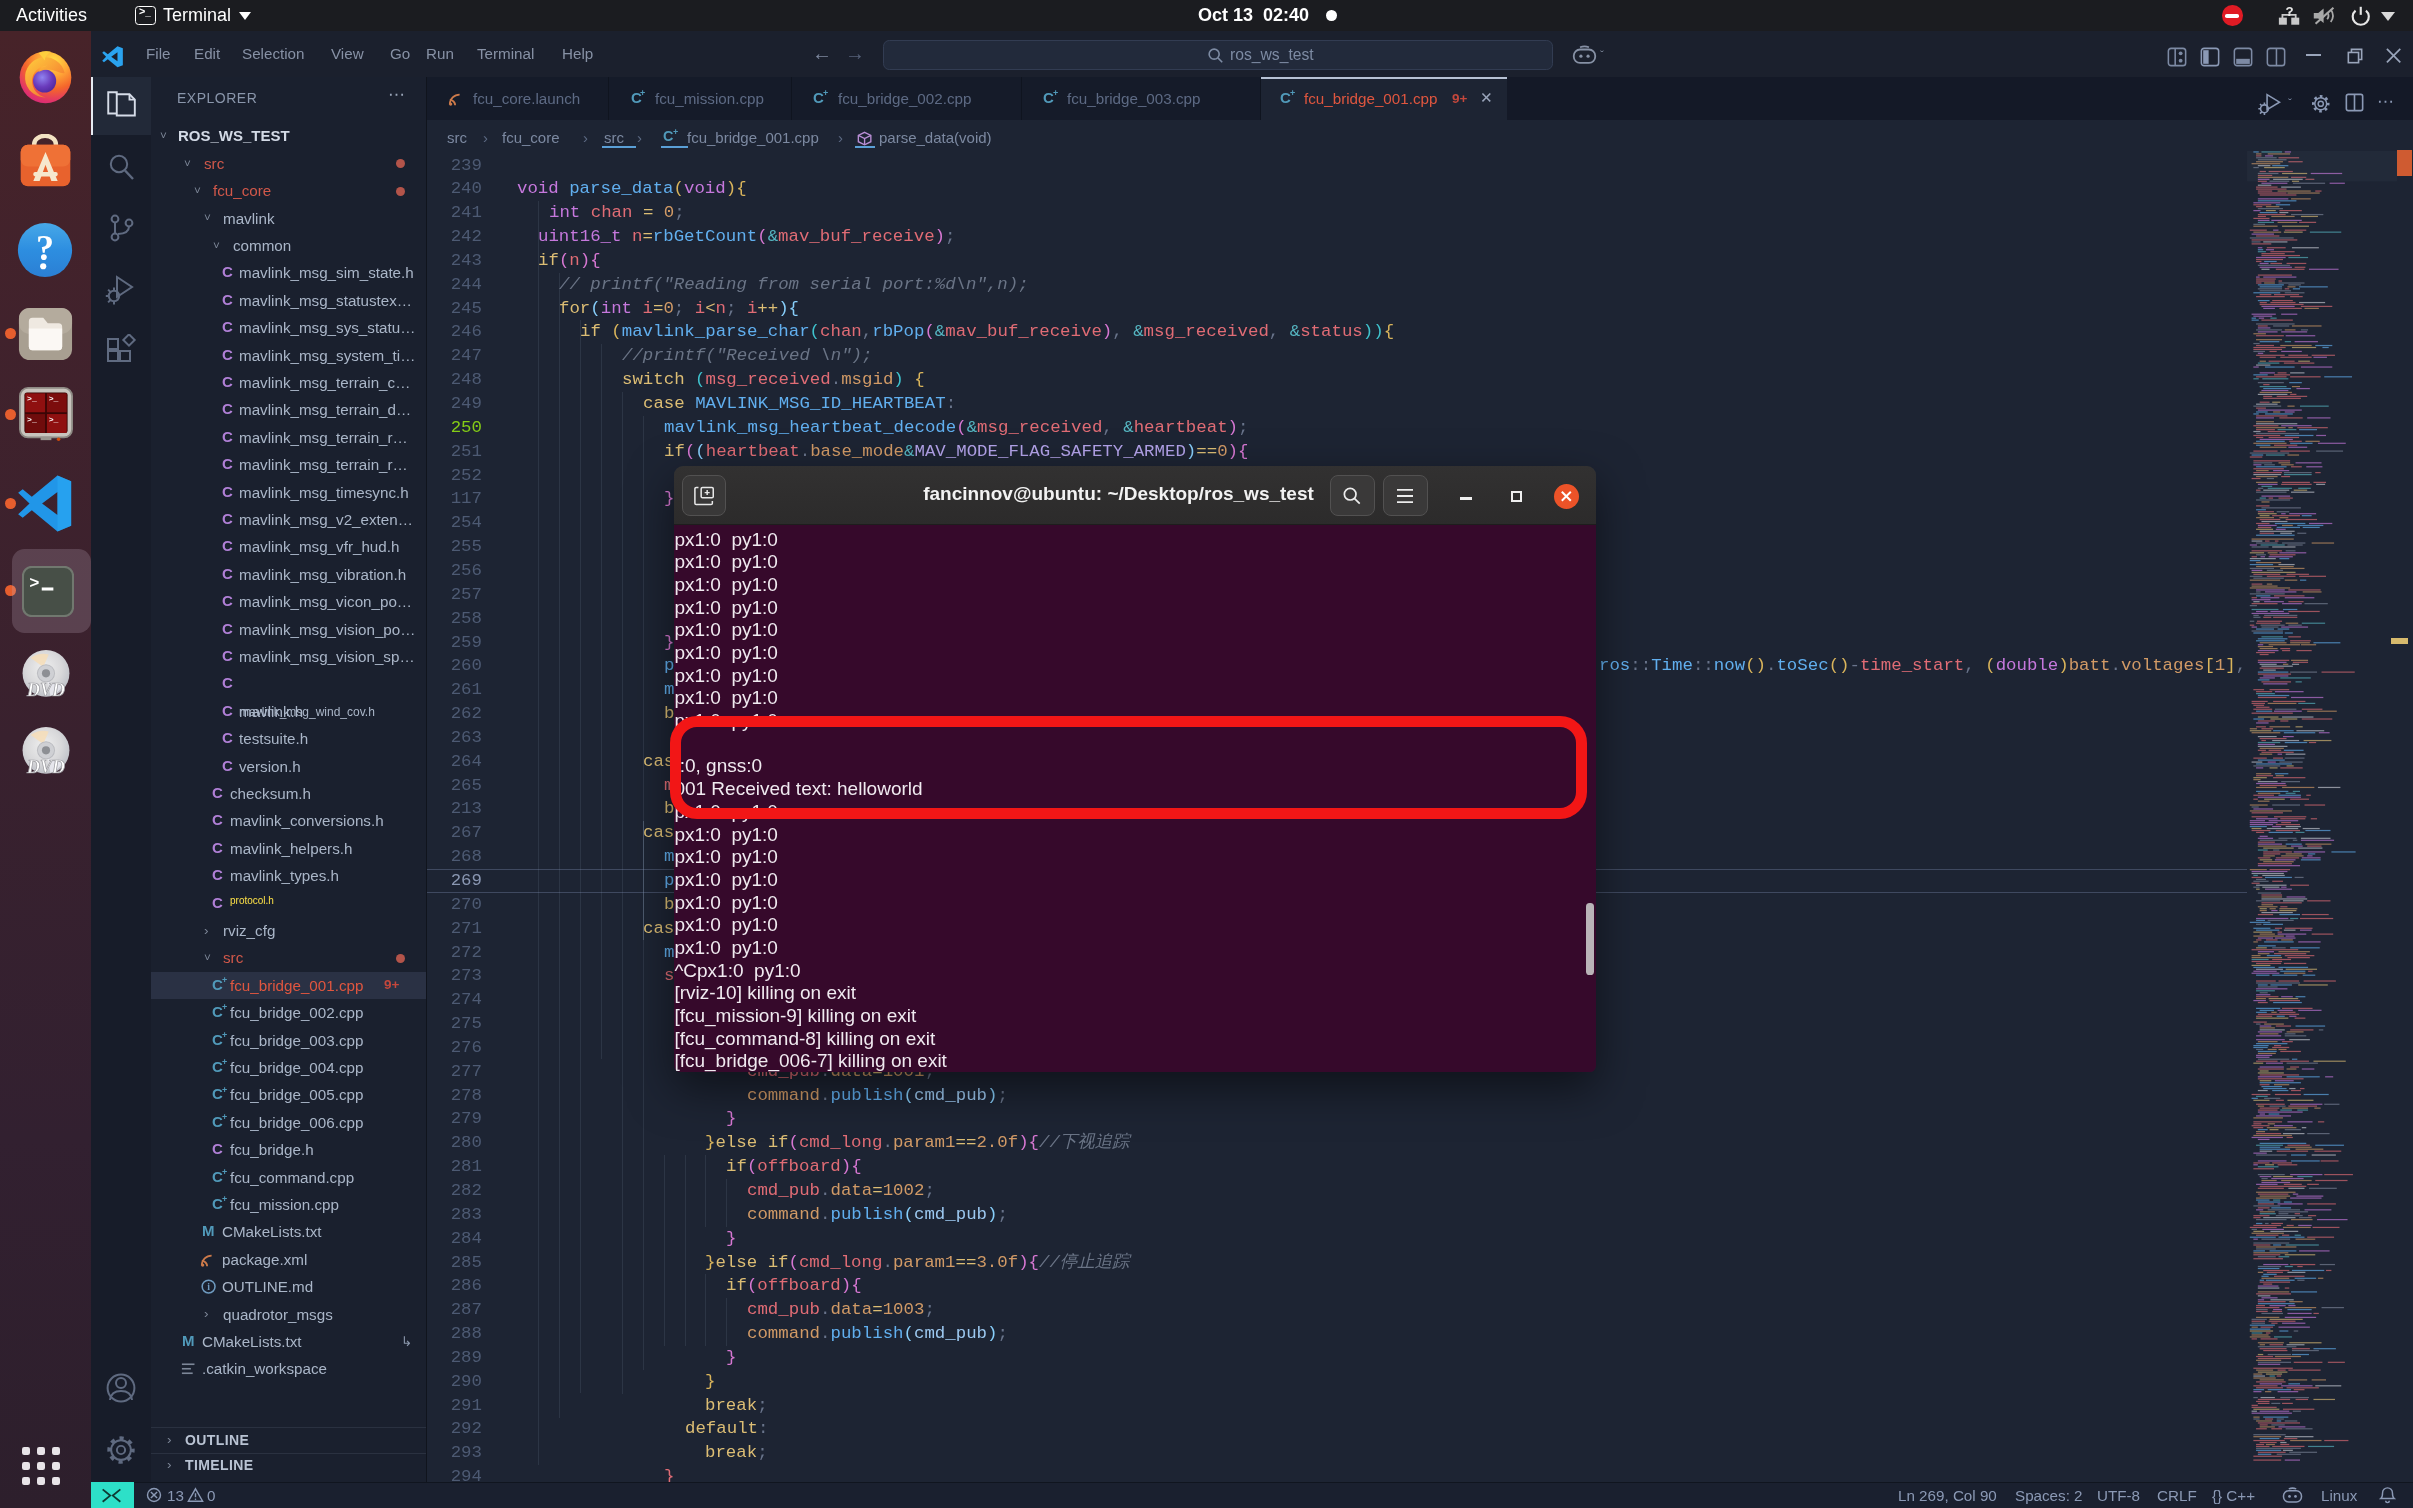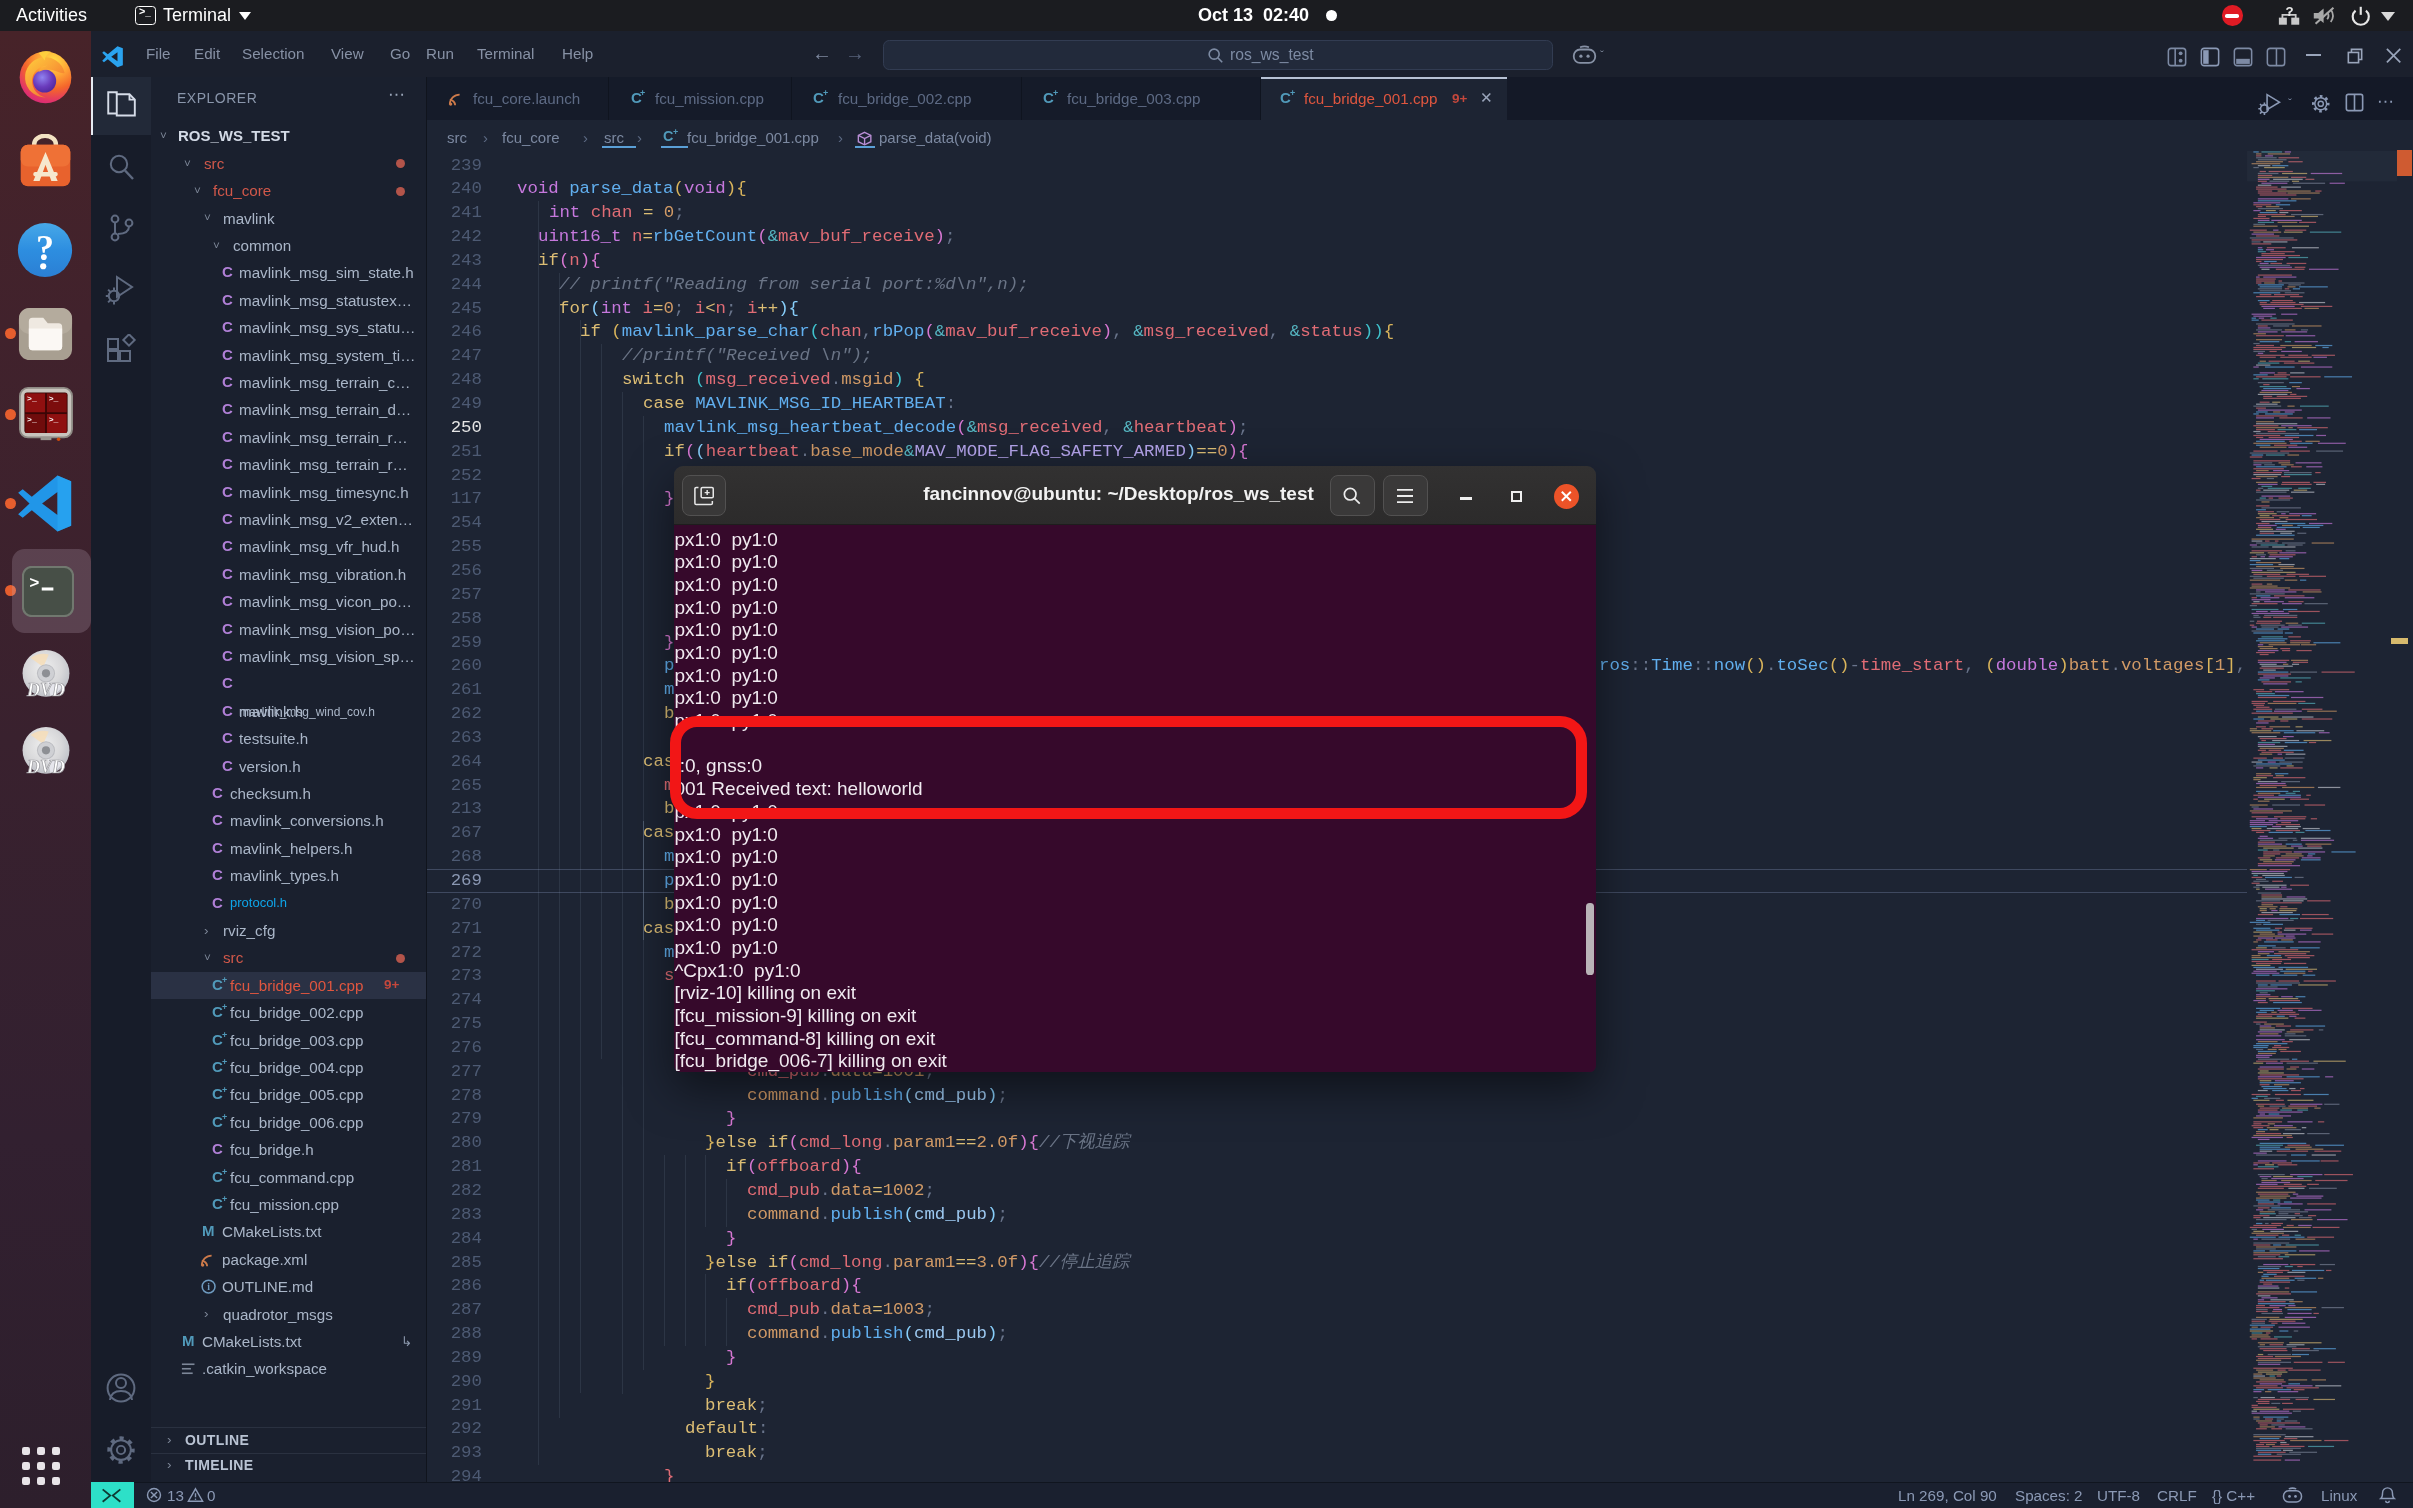--- a/index.html
+++ b/index.html
@@ -338,21 +338,21 @@
 <div class="ab" style="left:239px;top:758px;font-size:15.2px;color:#aab6c8;white-space:pre">version.h</div>
 <div class="ab" style="left:212px;top:784px;font-size:15px;font-weight:bold;color:#b180d7">C</div>
 <div class="ab" style="left:230px;top:785px;font-size:15.2px;color:#aab6c8;white-space:pre">checksum.h</div>
 <div class="ab" style="left:212px;top:811px;font-size:15px;font-weight:bold;color:#b180d7">C</div>
 <div class="ab" style="left:230px;top:812px;font-size:15.2px;color:#aab6c8;white-space:pre">mavlink_conversions.h</div>
 <div class="ab" style="left:212px;top:839px;font-size:15px;font-weight:bold;color:#b180d7">C</div>
 <div class="ab" style="left:230px;top:840px;font-size:15.2px;color:#aab6c8;white-space:pre">mavlink_helpers.h</div>
 <div class="ab" style="left:212px;top:866px;font-size:15px;font-weight:bold;color:#b180d7">C</div>
 <div class="ab" style="left:230px;top:867px;font-size:15.2px;color:#aab6c8;white-space:pre">mavlink_types.h</div>
 <div class="ab" style="left:212px;top:894px;font-size:15px;font-weight:bold;color:#b180d7">C</div>
-<div class="ab" style="left:230px;top:895px;font-size:13px;color:#0ea5e9;white-space:pre">protocol.h</div>
+<div class="ab" style="left:230px;top:895px;font-size:10px;color:#fde047;white-space:pre">protocol.h</div>
 <div class="ab" style="left:204px;top:923px;font-size:13.5px;color:#7d8798">›</div>
 <div class="ab" style="left:223px;top:922px;font-size:15.2px;color:#aab6c8;white-space:pre">rviz_cfg</div>
 <div class="ab" style="left:204px;top:950px;font-size:11.7px;color:#7d8798">˅</div>
 <div class="ab" style="left:223px;top:949px;font-size:15.2px;color:#d1584a;white-space:pre">src</div>
 <div class="ab" style="left:396px;top:954px;width:9px;height:9px;border-radius:50%;background:#b3544a"></div>
 <div class="ab" style="left:151px;top:972px;width:276px;height:27.4px;background:#2a3144"></div>
 <div class="ab" style="left:212px;top:976px;font-size:15px;font-weight:bold;color:#519aba">C</div>
 <div class="ab" style="left:222px;top:975px;font-size:9px;font-weight:bold;color:#519aba">+</div>
 <div class="ab" style="left:230px;top:977px;font-size:15.2px;color:#e0563f;white-space:pre">fcu_bridge_001.cpp</div>
 <div class="ab" style="left:384px;top:977px;font-size:13.5px;font-weight:bold;color:#c4473c">9+</div>
@@ -501,21 +501,21 @@
 <div class="ln" style="left:428px;top:177px;color:#4d5a73">240</div>
 <div class="ln" style="left:428px;top:201px;color:#4d5a73">241</div>
 <div class="ln" style="left:428px;top:225px;color:#4d5a73">242</div>
 <div class="ln" style="left:428px;top:249px;color:#4d5a73">243</div>
 <div class="ln" style="left:428px;top:273px;color:#4d5a73">244</div>
 <div class="ln" style="left:428px;top:297px;color:#4d5a73">245</div>
 <div class="ln" style="left:428px;top:320px;color:#4d5a73">246</div>
 <div class="ln" style="left:428px;top:344px;color:#4d5a73">247</div>
 <div class="ln" style="left:428px;top:368px;color:#4d5a73">248</div>
 <div class="ln" style="left:428px;top:392px;color:#4d5a73">249</div>
-<div class="ln" style="left:428px;top:416px;color:#e5e5e5">250</div>
+<div class="ln" style="left:428px;top:416px;color:#84cc16">250</div>
 <div class="ln" style="left:428px;top:440px;color:#4d5a73">251</div>
 <div class="ln" style="left:428px;top:464px;color:#4d5a73">252</div>
 <div class="ln" style="left:428px;top:487px;color:#4d5a73">117</div>
 <div class="ln" style="left:428px;top:511px;color:#4d5a73">254</div>
 <div class="ln" style="left:428px;top:535px;color:#4d5a73">255</div>
 <div class="ln" style="left:428px;top:559px;color:#4d5a73">256</div>
 <div class="ln" style="left:428px;top:583px;color:#4d5a73">257</div>
 <div class="ln" style="left:428px;top:607px;color:#4d5a73">258</div>
 <div class="ln" style="left:428px;top:631px;color:#4d5a73">259</div>
 <div class="ln" style="left:428px;top:654px;color:#4d5a73">260</div>

